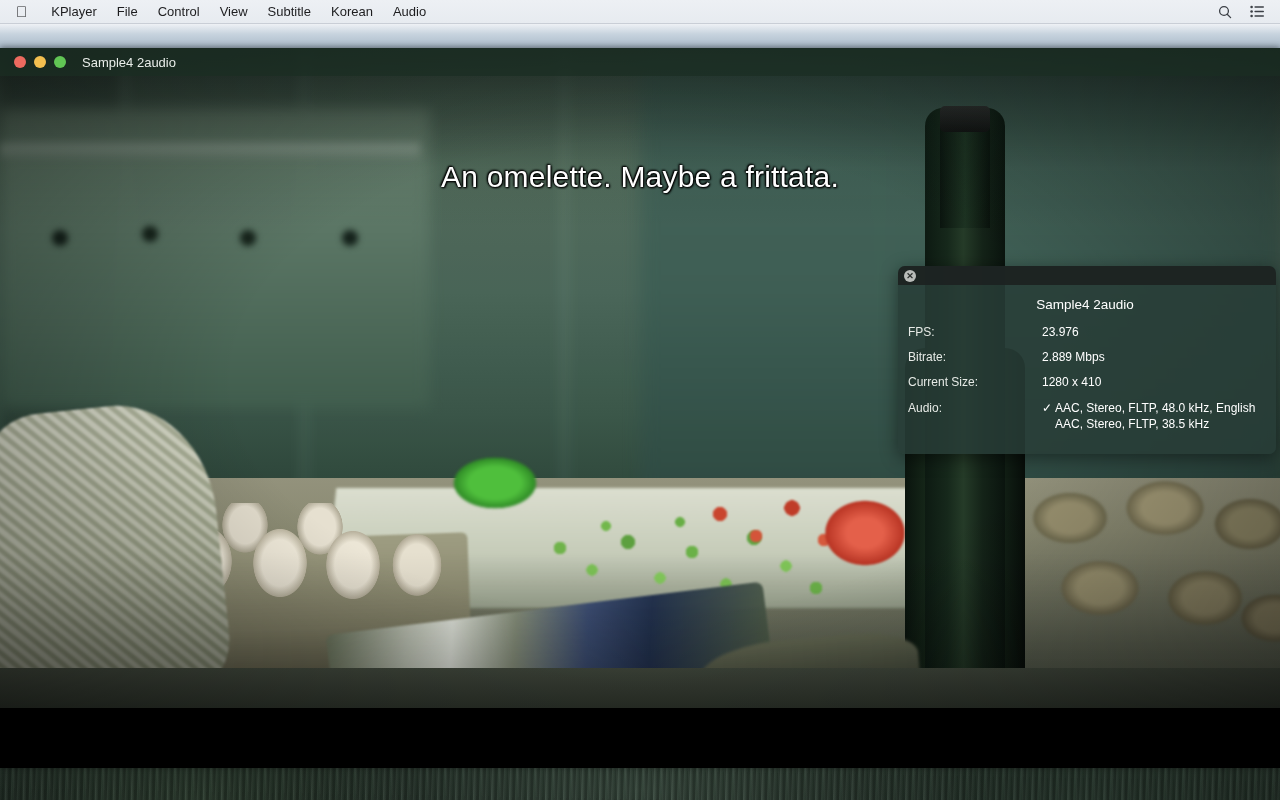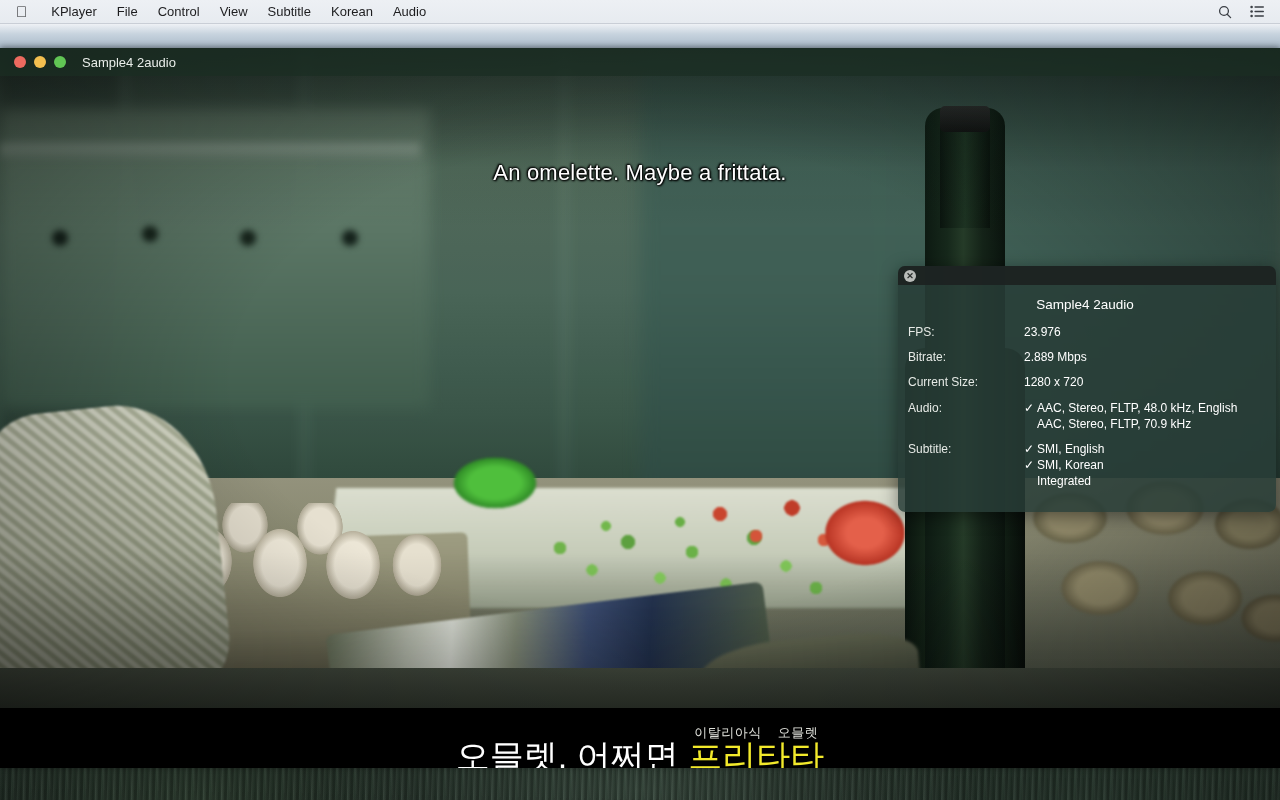--- a/index.html
+++ b/index.html
@@ -249,21 +249,21 @@
   }
   .tl{ width:12px; height:12px; border-radius:50%; margin-left:8px; }
   .tl.r{ background:#ed6a5f; margin-left:14px; }
   .tl.y{ background:#f4bf4f; }
   .tl.g{ background:#61c554; }
   #wintitle{ margin-left:16px; color:#e8ece8; font-size:13px; }
 
   
   #sub-en{
     position:absolute; top:112px; left:0; width:1280px; z-index:45;
-    text-align:center; color:#fff; font-size:22px; letter-spacing:.2px;
+    text-align:center; color:#fff; font-size:30px; letter-spacing:.2px;
     text-shadow:0 0 2px #000,0 0 3px #000,1px 1px 2px #000,-1px -1px 2px #000;
   }
   #sub-ko{
     position:absolute; top:678px; left:0; width:1280px; z-index:45;
     text-align:center; font-size:34px; color:#ffffff; line-height:1.05;
     text-shadow:0 0 2px #000,0 0 4px #000,1px 1px 3px #000,-1px -1px 2px #000;
   }
   #sub-ko .hl{ color:#f2e92b; }
   #sub-ko ruby{ ruby-position:over; }
   #sub-ko rt{
@@ -290,21 +290,21 @@
   }
   #insp-title{
     position:absolute; left:0; width:100%; text-align:center;
     font-size:11.5px; color:#cfd6d2;
   }
   #insp-body{ padding:9px 14px 13px 10px; }
   #insp-name{ text-align:center; font-size:13.5px; color:#fff; margin:3px 0 12px; }
   .row{ display:flex; margin-bottom:9px; line-height:1.35; }
   .row .k{ width:116px; text-align:left; color:#e6eae6; flex:0 0 116px; padding-right:7px; }
   .row .v{ flex:1; color:#fff; }
-  .v .line{ display:block; white-space:nowrap; }
+  .v .line{ display:block; white-space:nowrap;margin-left:18px; }
   .ck{ display:inline-block; width:13px; color:#fff; }
   .ck.on::before{ content:"✓"; }
   .indent{ padding-left:13px; }
 </style>
 </head>
 <body>
 
 <div id="screen">
 
   <div id="desktop"></div>
@@ -365,23 +365,20 @@
       <div class="lyr" id="bottlecap"></div>
       <div class="lyr" id="foil"></div>
       <div class="lyr" id="rag"></div>
       <div class="lyr" id="counterfront"></div>
       <div class="lyr" id="grade"></div>
       <div class="lyr" id="letterbox-bottom"></div>
     </div>
 
     <div id="sub-en">An omelette. Maybe a frittata.</div>
 
-    <div id="sub-ko">
-      <span>오믈렛, 어쩌면 </span><ruby><span class="hl">프리타타</span><rt>이탈리아식 오믈렛</rt></ruby>
-    </div>
 
     <div id="titlebar">
       <span class="tl r"></span>
       <span class="tl y"></span>
       <span class="tl g"></span>
       <span id="wintitle">Sample4 2audio</span>
     </div>
 
     <div id="inspector">
       <div id="insp-head">
@@ -400,39 +397,31 @@
         <div class="row">
           <span class="k">Bitrate:</span>
           <span class="v">
             <span class="line">2.889 Mbps</span>
           </span>
         </div>
 
         <div class="row">
           <span class="k">Current Size:</span>
           <span class="v">
-            <span class="line">1280 x 720</span>
+            <span class="line">1280 x 410</span>
           </span>
         </div>
 
 
         <div class="row">
           <span class="k">Audio:</span>
           <span class="v">
             <span class="line"><span class="ck on"></span><span>AAC, Stereo, FLTP, 48.0 kHz, English</span></span>
-            <span class="line indent"><span>AAC, Stereo, FLTP, 70.9 kHz</span></span>
+            <span class="line indent"><span>AAC, Stereo, FLTP, 38.5 kHz</span></span>
           </span>
         </div>
 
-        <div class="row">
-          <span class="k">Subtitle:</span>
-          <span class="v">
-            <span class="line"><span class="ck on"></span><span>SMI, English</span></span>
-            <span class="line"><span class="ck on"></span><span>SMI, Korean</span></span>
-            <span class="line indent"><span>Integrated</span></span>
-          </span>
-        </div>
 
       </div>
     </div>
 
   </div>
 </div>
 
 </body></html>

